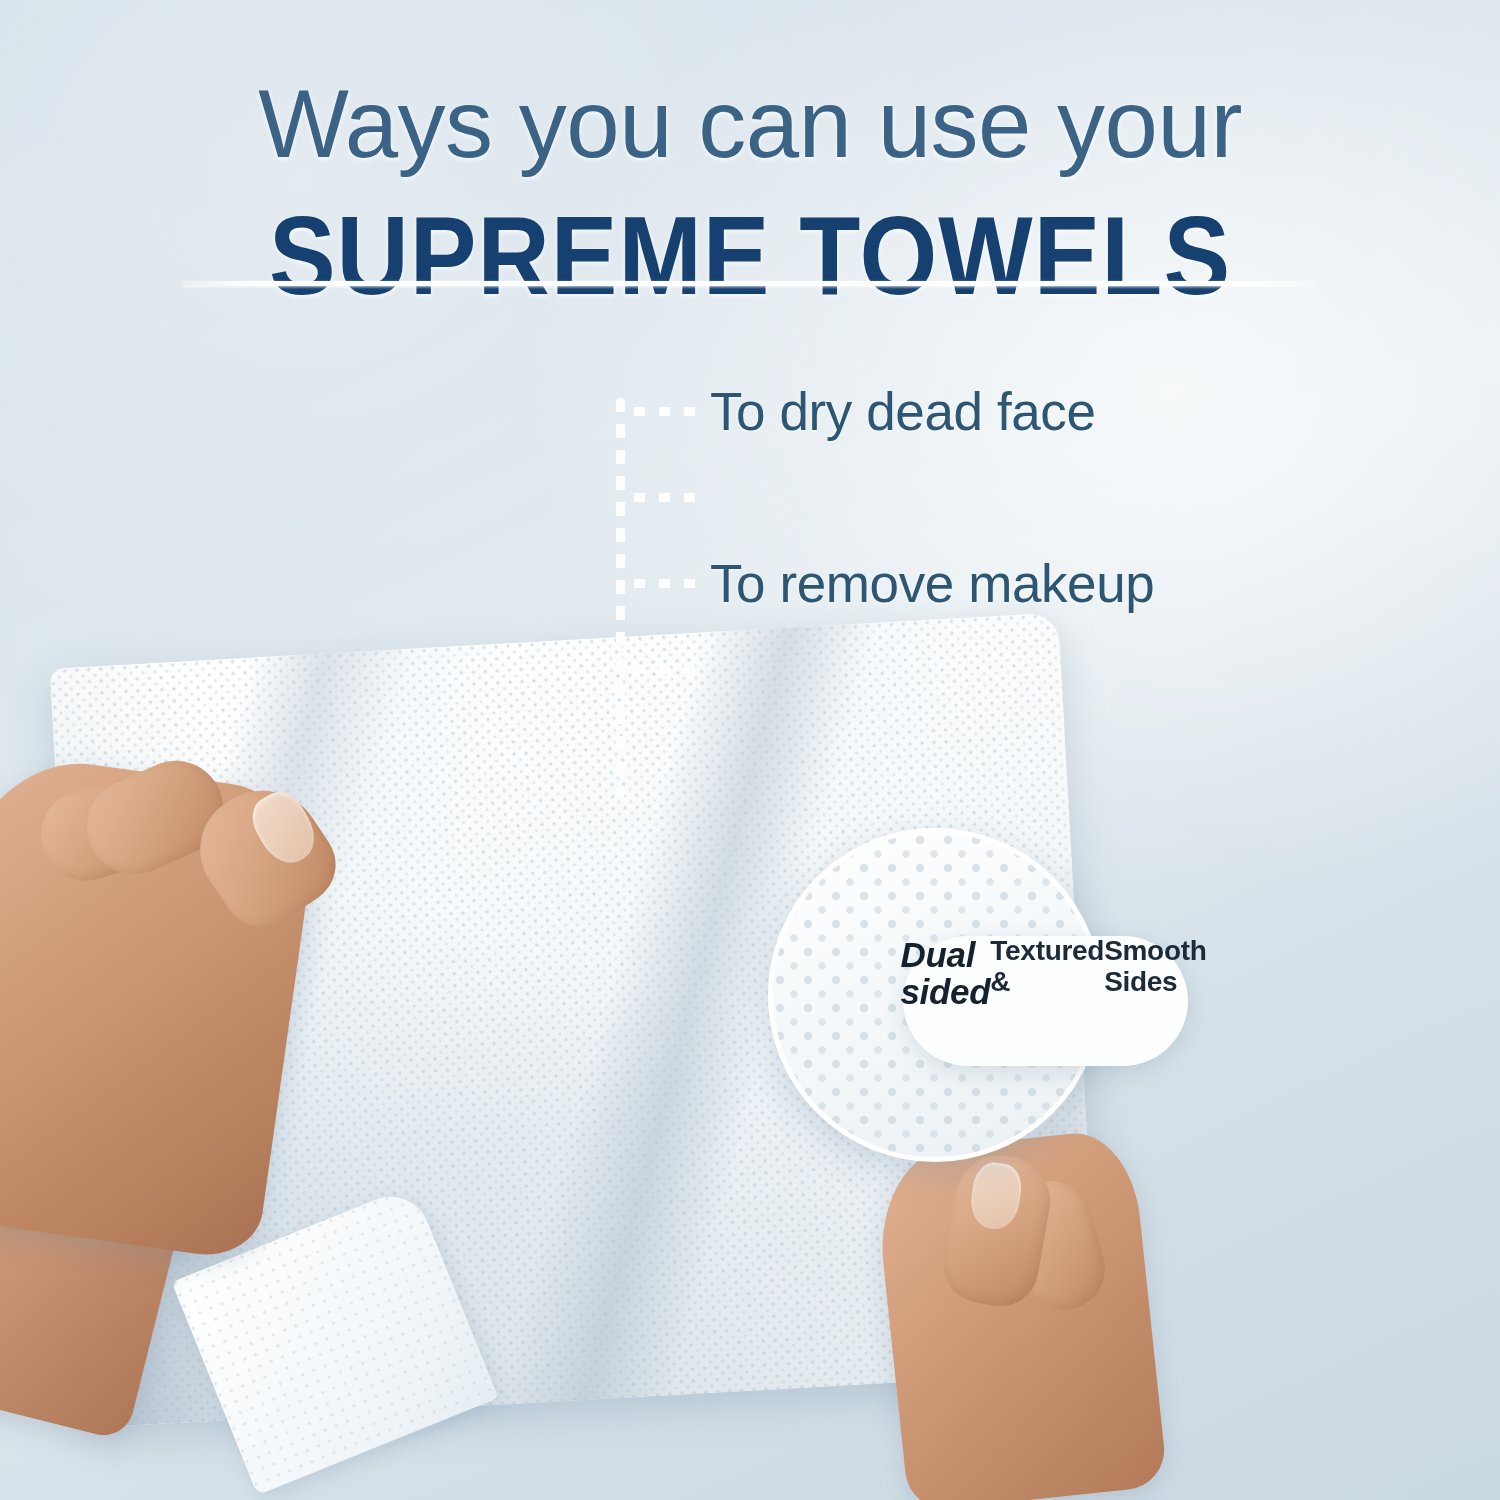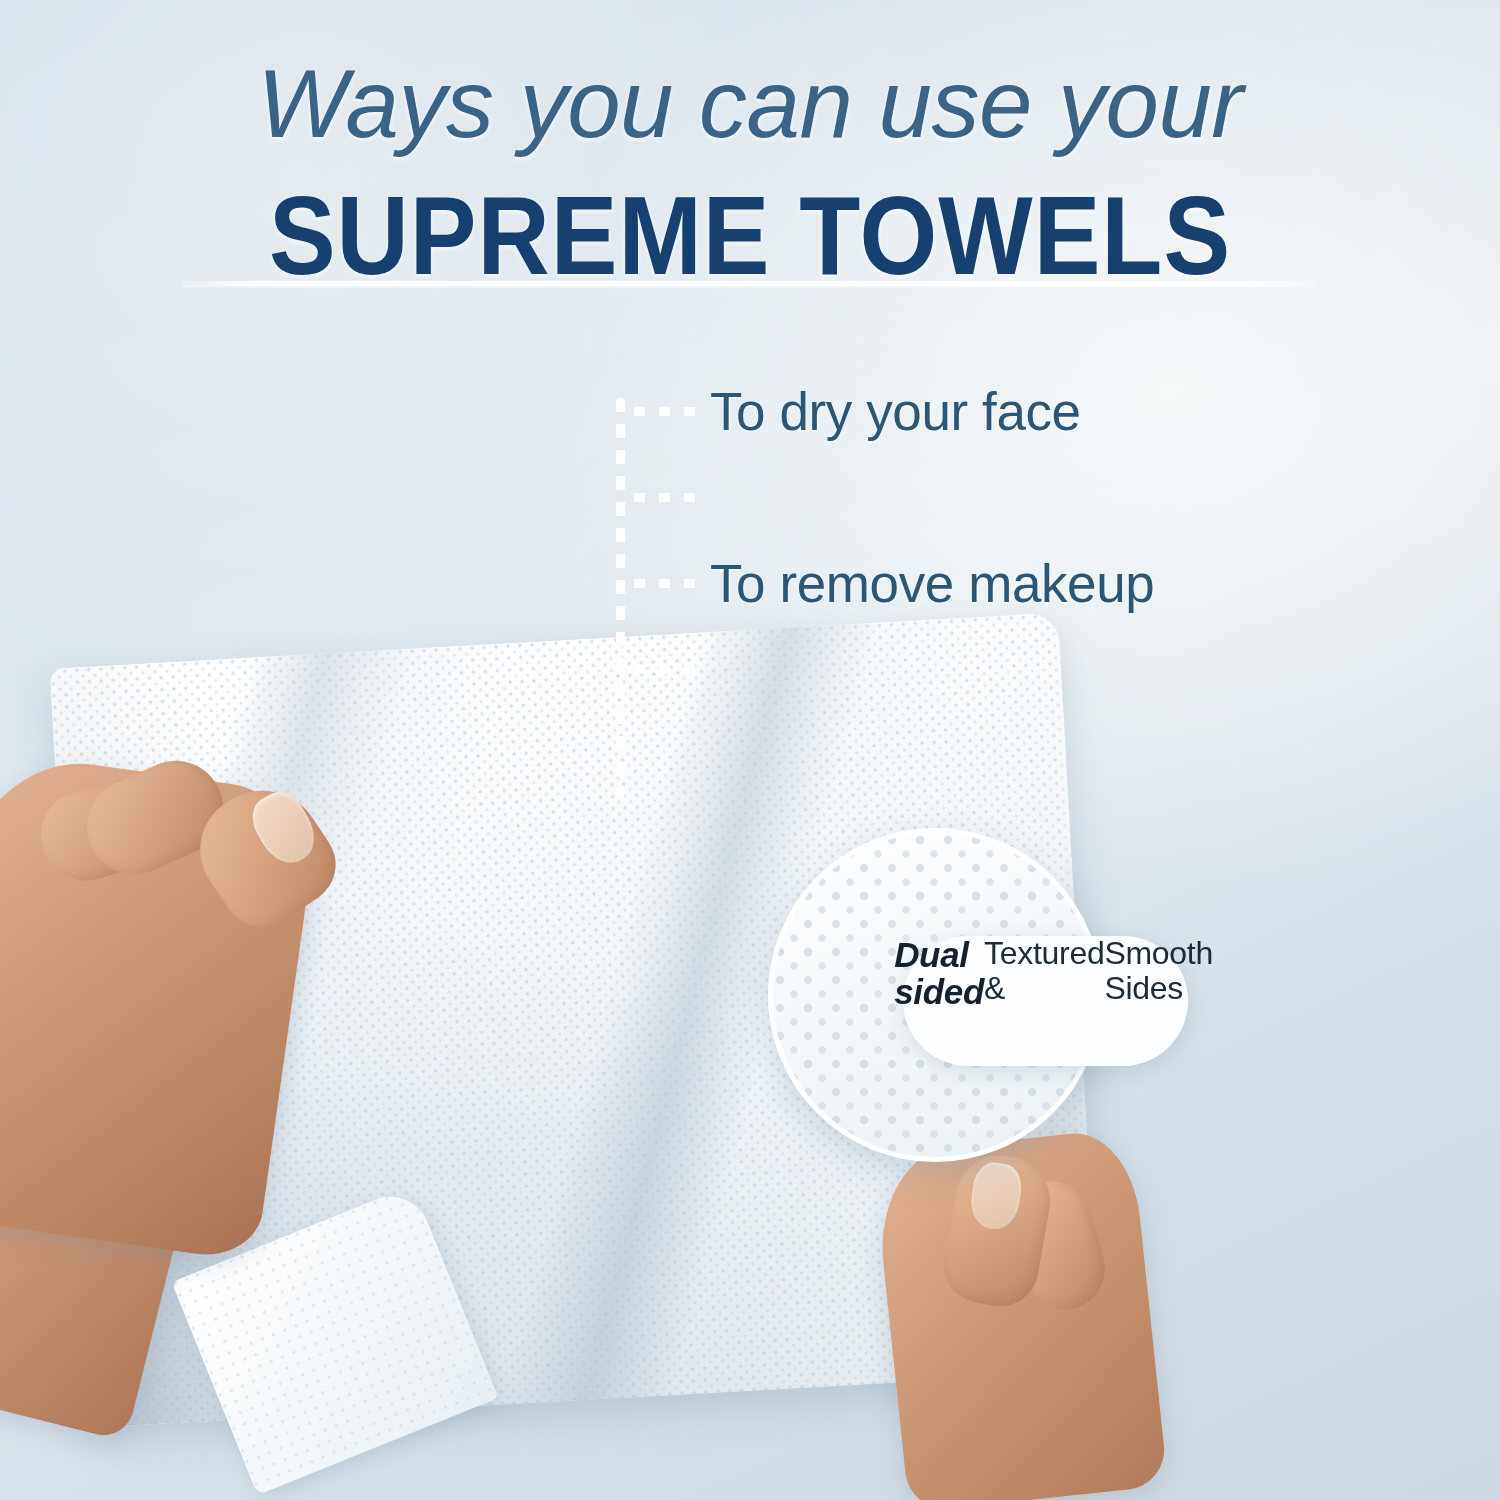--- a/index.html
+++ b/index.html
@@ -22,24 +22,23 @@
 
   
   .head-wrap{ position:absolute; left:0; top:0; width:1500px; text-align:center; }
 
   .head-line1{
     font-size:96px;
     line-height:1;
     font-weight:400;
     letter-spacing:-0.5px;
     color:#3b6386;
-    padding-top:56px;
+    padding-top:76px;
     text-shadow:0 2px 5px rgba(255,255,255,0.85);
     transform:scaleX(1.0);
-    font-style:italic;
   }
   .head-line2{
     font-size:100px;
     line-height:1;
     font-weight:700;
     letter-spacing:1px;
     color:#154070;
     padding-top:24px;
     text-shadow:0 2px 5px rgba(255,255,255,0.8);
     transform:scaleY(1.12);
@@ -256,22 +255,22 @@
   }
   .badge-title{
     font-size:35px;
     font-weight:700;
     font-style:italic;
     color:#15222e;
     line-height:1.06;
     letter-spacing:-0.3px;
   }
   .badge-l1,.badge-l2{
-    font-size:32px;
-    font-weight:400;
+    font-size:28px;
+    font-weight:700;
     color:#1b2b38;
     line-height:1.1;
     letter-spacing:-0.3px;
   }
 </style>
 </head>
 <body>
 
 <div id="poster">
 
@@ -307,21 +306,21 @@
     <div class="badge-title">Dual sided</div>
     <div class="badge-l1">Textured &amp;</div>
     <div class="badge-l2">Smooth Sides</div>
   </div>
 
   <div class="list">
     <div class="vline"></div>
 
     <div class="row">
       <div class="dots"></div>
-      <div class="row-label">To dry your face</div>
+      <div class="row-label">To dry dead face</div>
     </div>
     <div class="row">
       <div class="dots"></div>
     </div>
     <div class="row">
       <div class="dots"></div>
       <div class="row-label">To remove makeup</div>
     </div>
     <div class="row">
       <div class="dots"></div>

